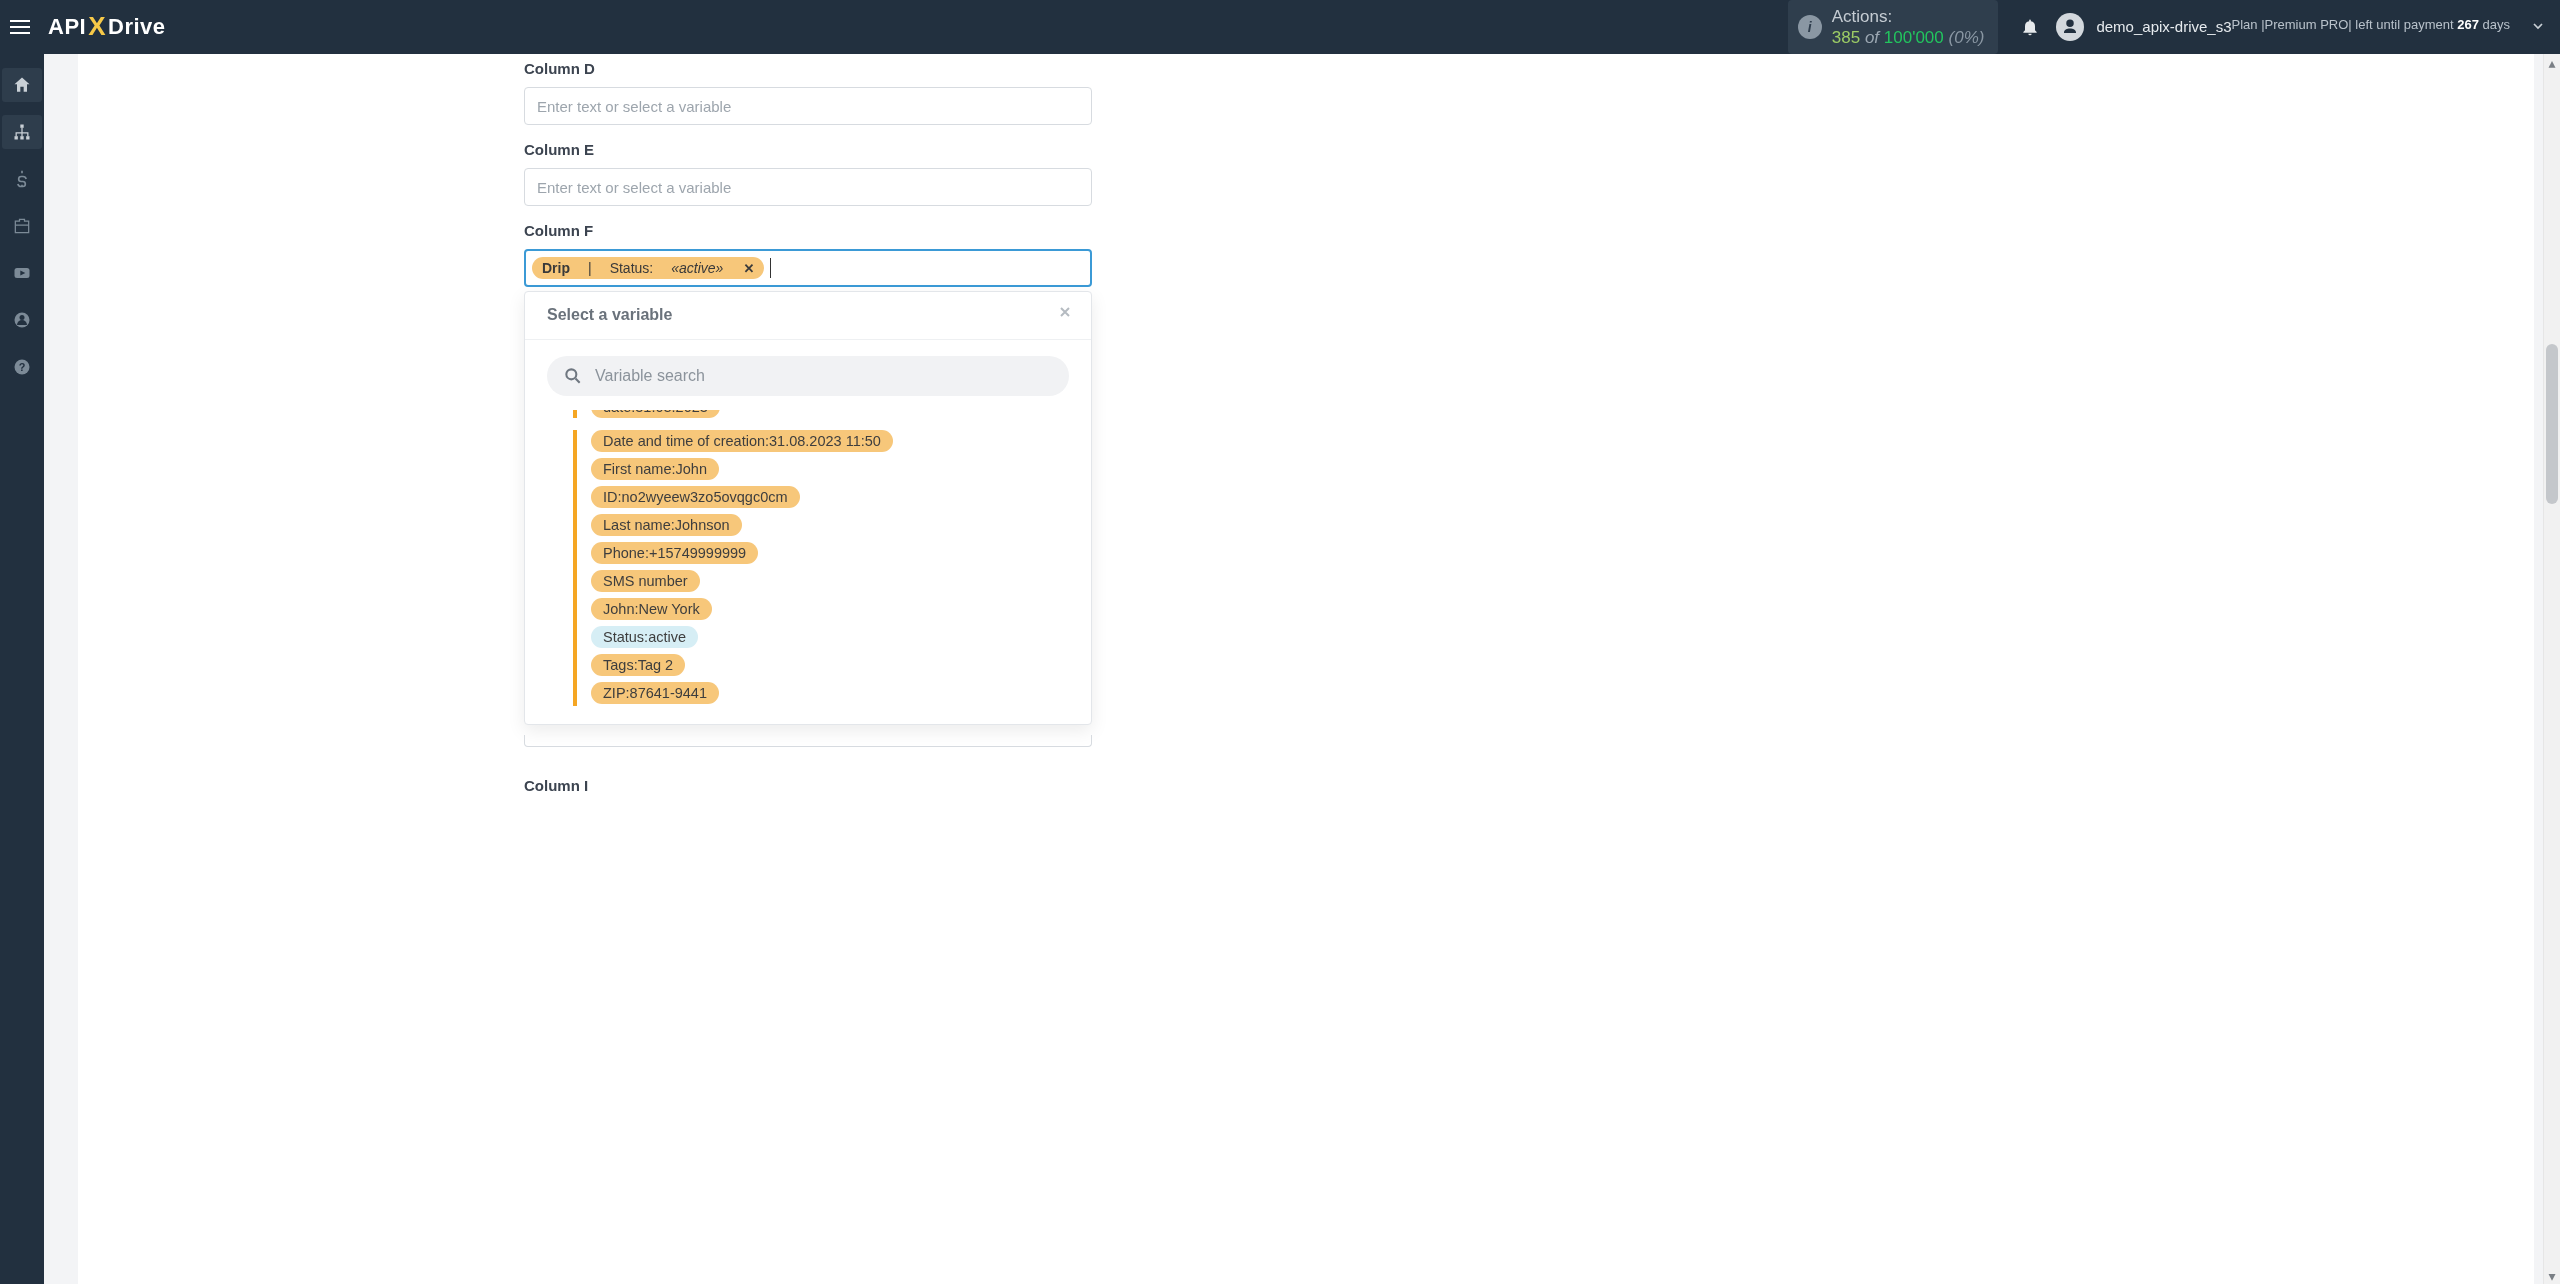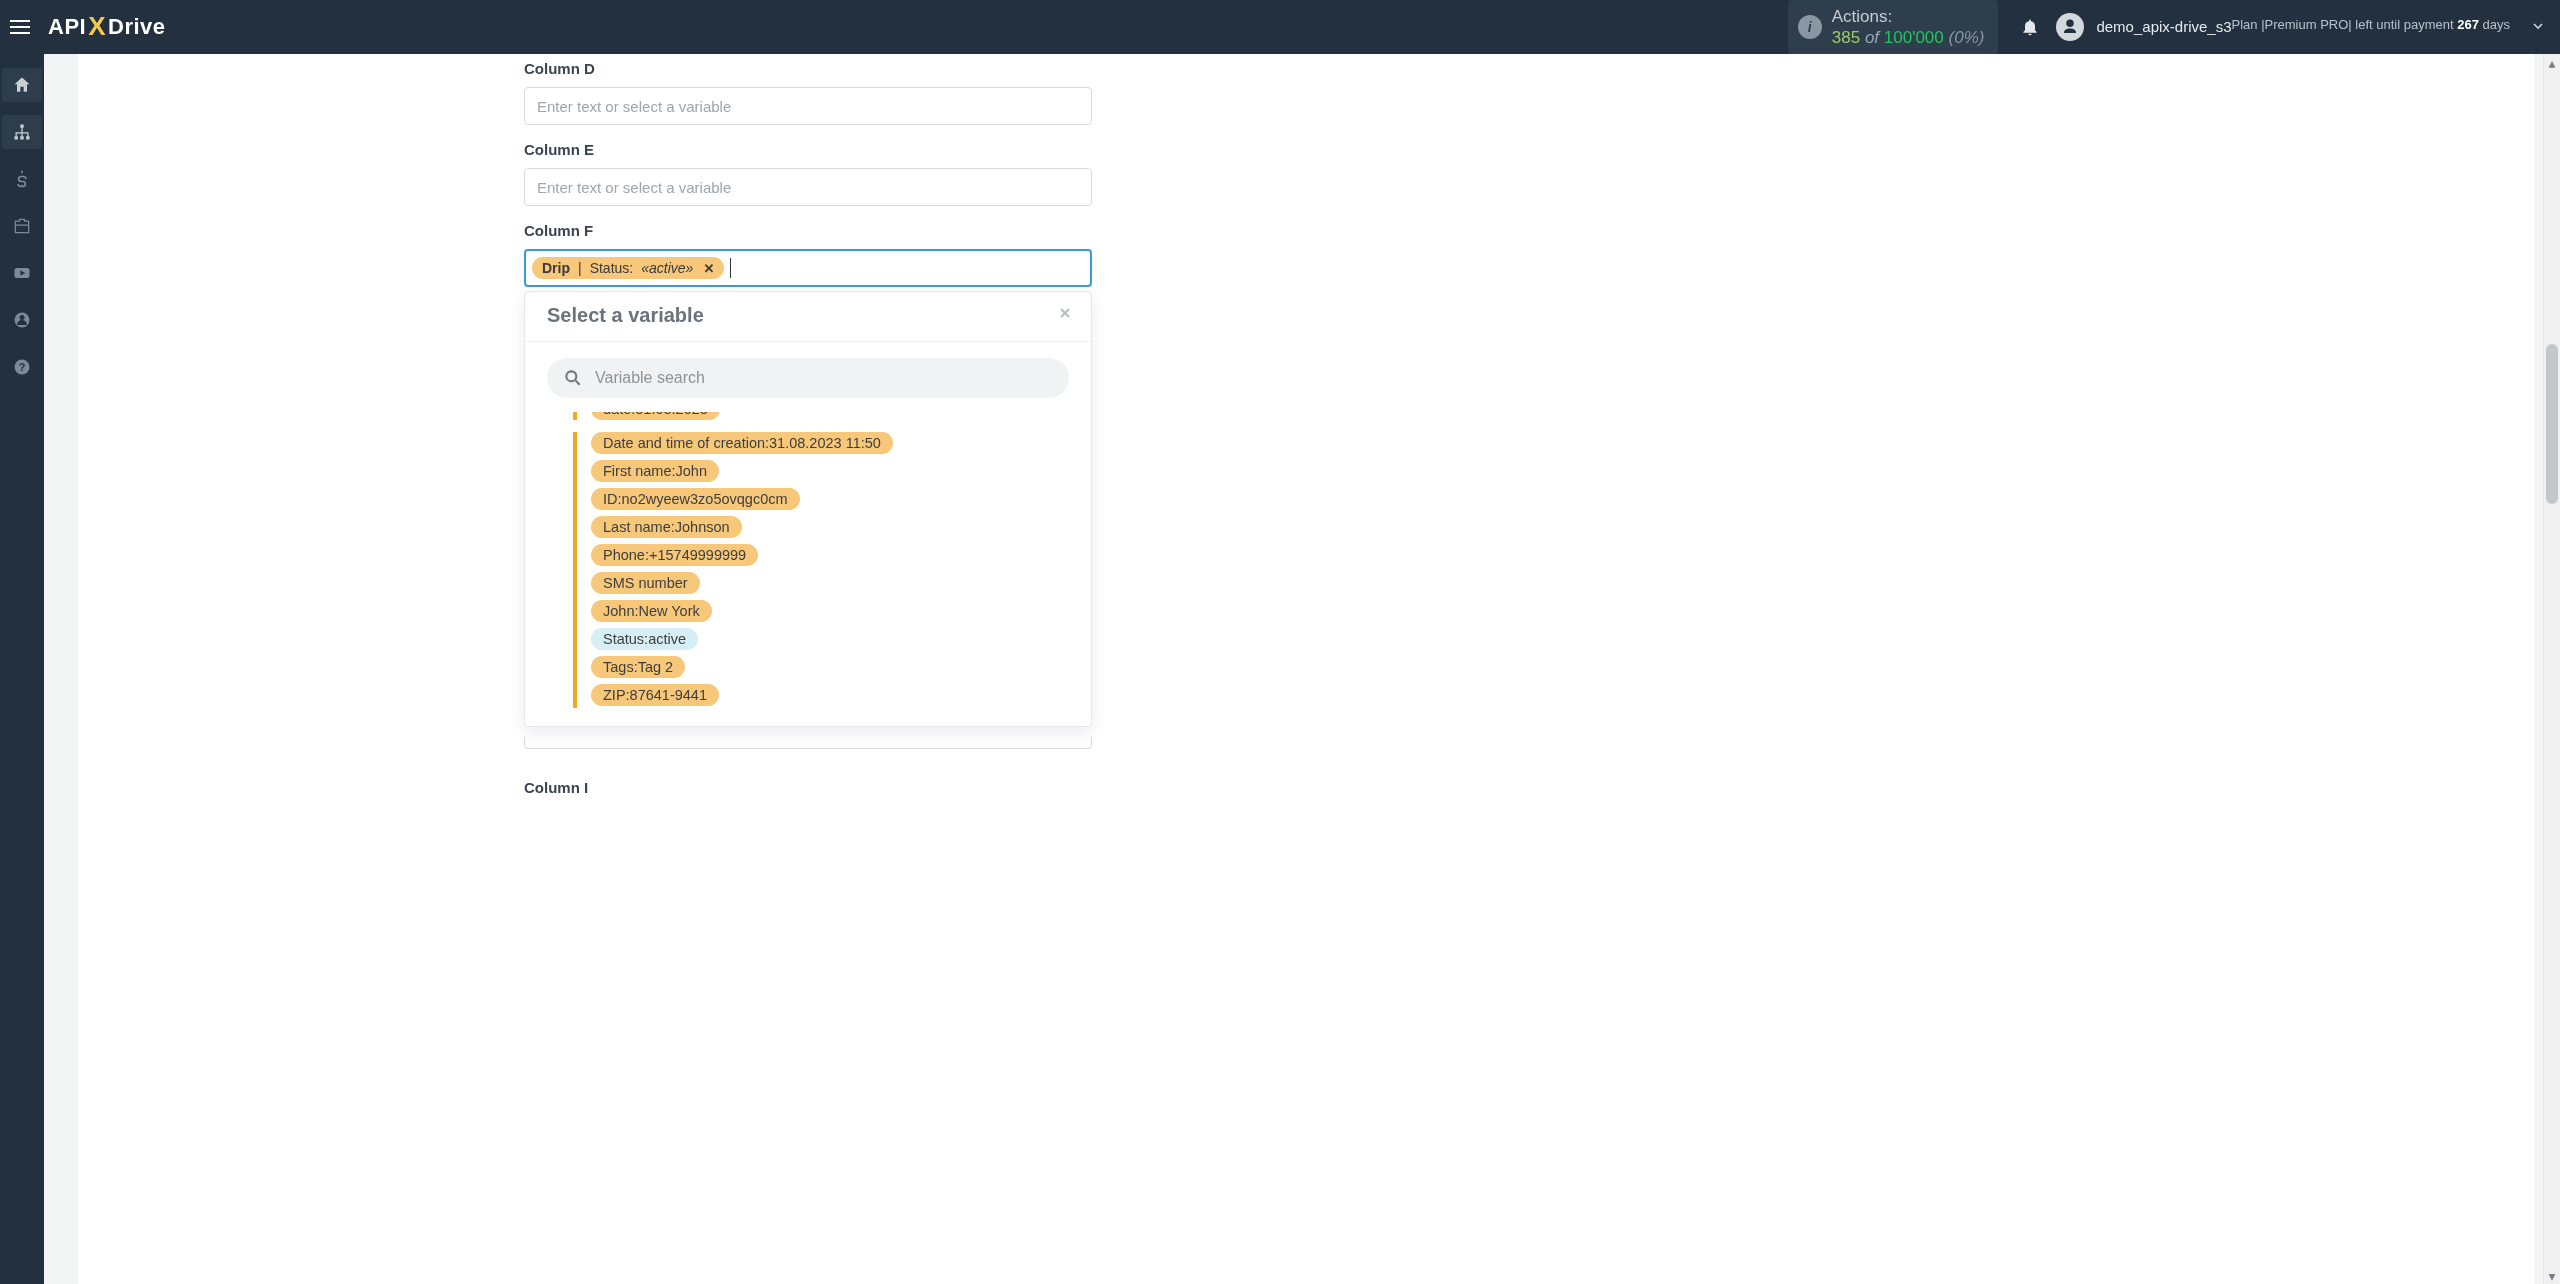--- a/index.html
+++ b/index.html
@@ -84,38 +84,38 @@
     font-size:15px; color:#333;
   }
   .field-input::placeholder { color:#9da5ad; }
 
   .token-input {
     width:100%; min-height:38px; border:2px solid #3b9ad6; border-radius:4px; padding:3px 6px;
     display:flex; align-items:center; gap:6px; flex-wrap:wrap; background:#fff;
   }
   .token {
     background:#f7c77a; border-radius:12px; padding:3px 10px; font-size:14px; color:#3a3a3a;
-    display:flex; align-items:center; gap:8px;
+    display:flex; align-items:center; gap:18px;
   }
   .token .src { font-weight:700; }
   .token .em { font-style:italic; }
   .token .remove { font-weight:700; cursor:pointer; margin-left:2px; font-size:13px;}
   .token-cursor { width:1px; height:20px; background:#333; }
 
   .dropdown {
     margin-top:4px;
     border:1px solid #e3e6ea; border-radius:4px; background:#fff;
     box-shadow:0 6px 18px rgba(0,0,0,0.08);
     margin-bottom:16px;
   }
   .dd-head {
     display:flex; align-items:center; justify-content:space-between;
     padding:12px 18px 14px 22px; border-bottom:1px solid #eef0f2;
   }
-  .dd-title { font-weight:700; color:#6a727b; font-size:20px;}
+  .dd-title { font-weight:700; color:#6a727b; font-size:16px;}
   .dd-close { color:#b5bbc1; cursor:pointer; font-size:18px;}
   .dd-body { padding:16px 22px 18px 22px; }
   .dd-search {
     background:#f1f2f4; border-radius:20px; height:40px; display:flex; align-items:center; padding:0 16px; gap:12px;
   }
   .dd-search svg { color:#6f7780; }
   .dd-search input {
     border:none; background:transparent; flex:1; font-size:16px; color:#333; outline:none;
   }
   .dd-search input::placeholder { color:#8b939b; }

